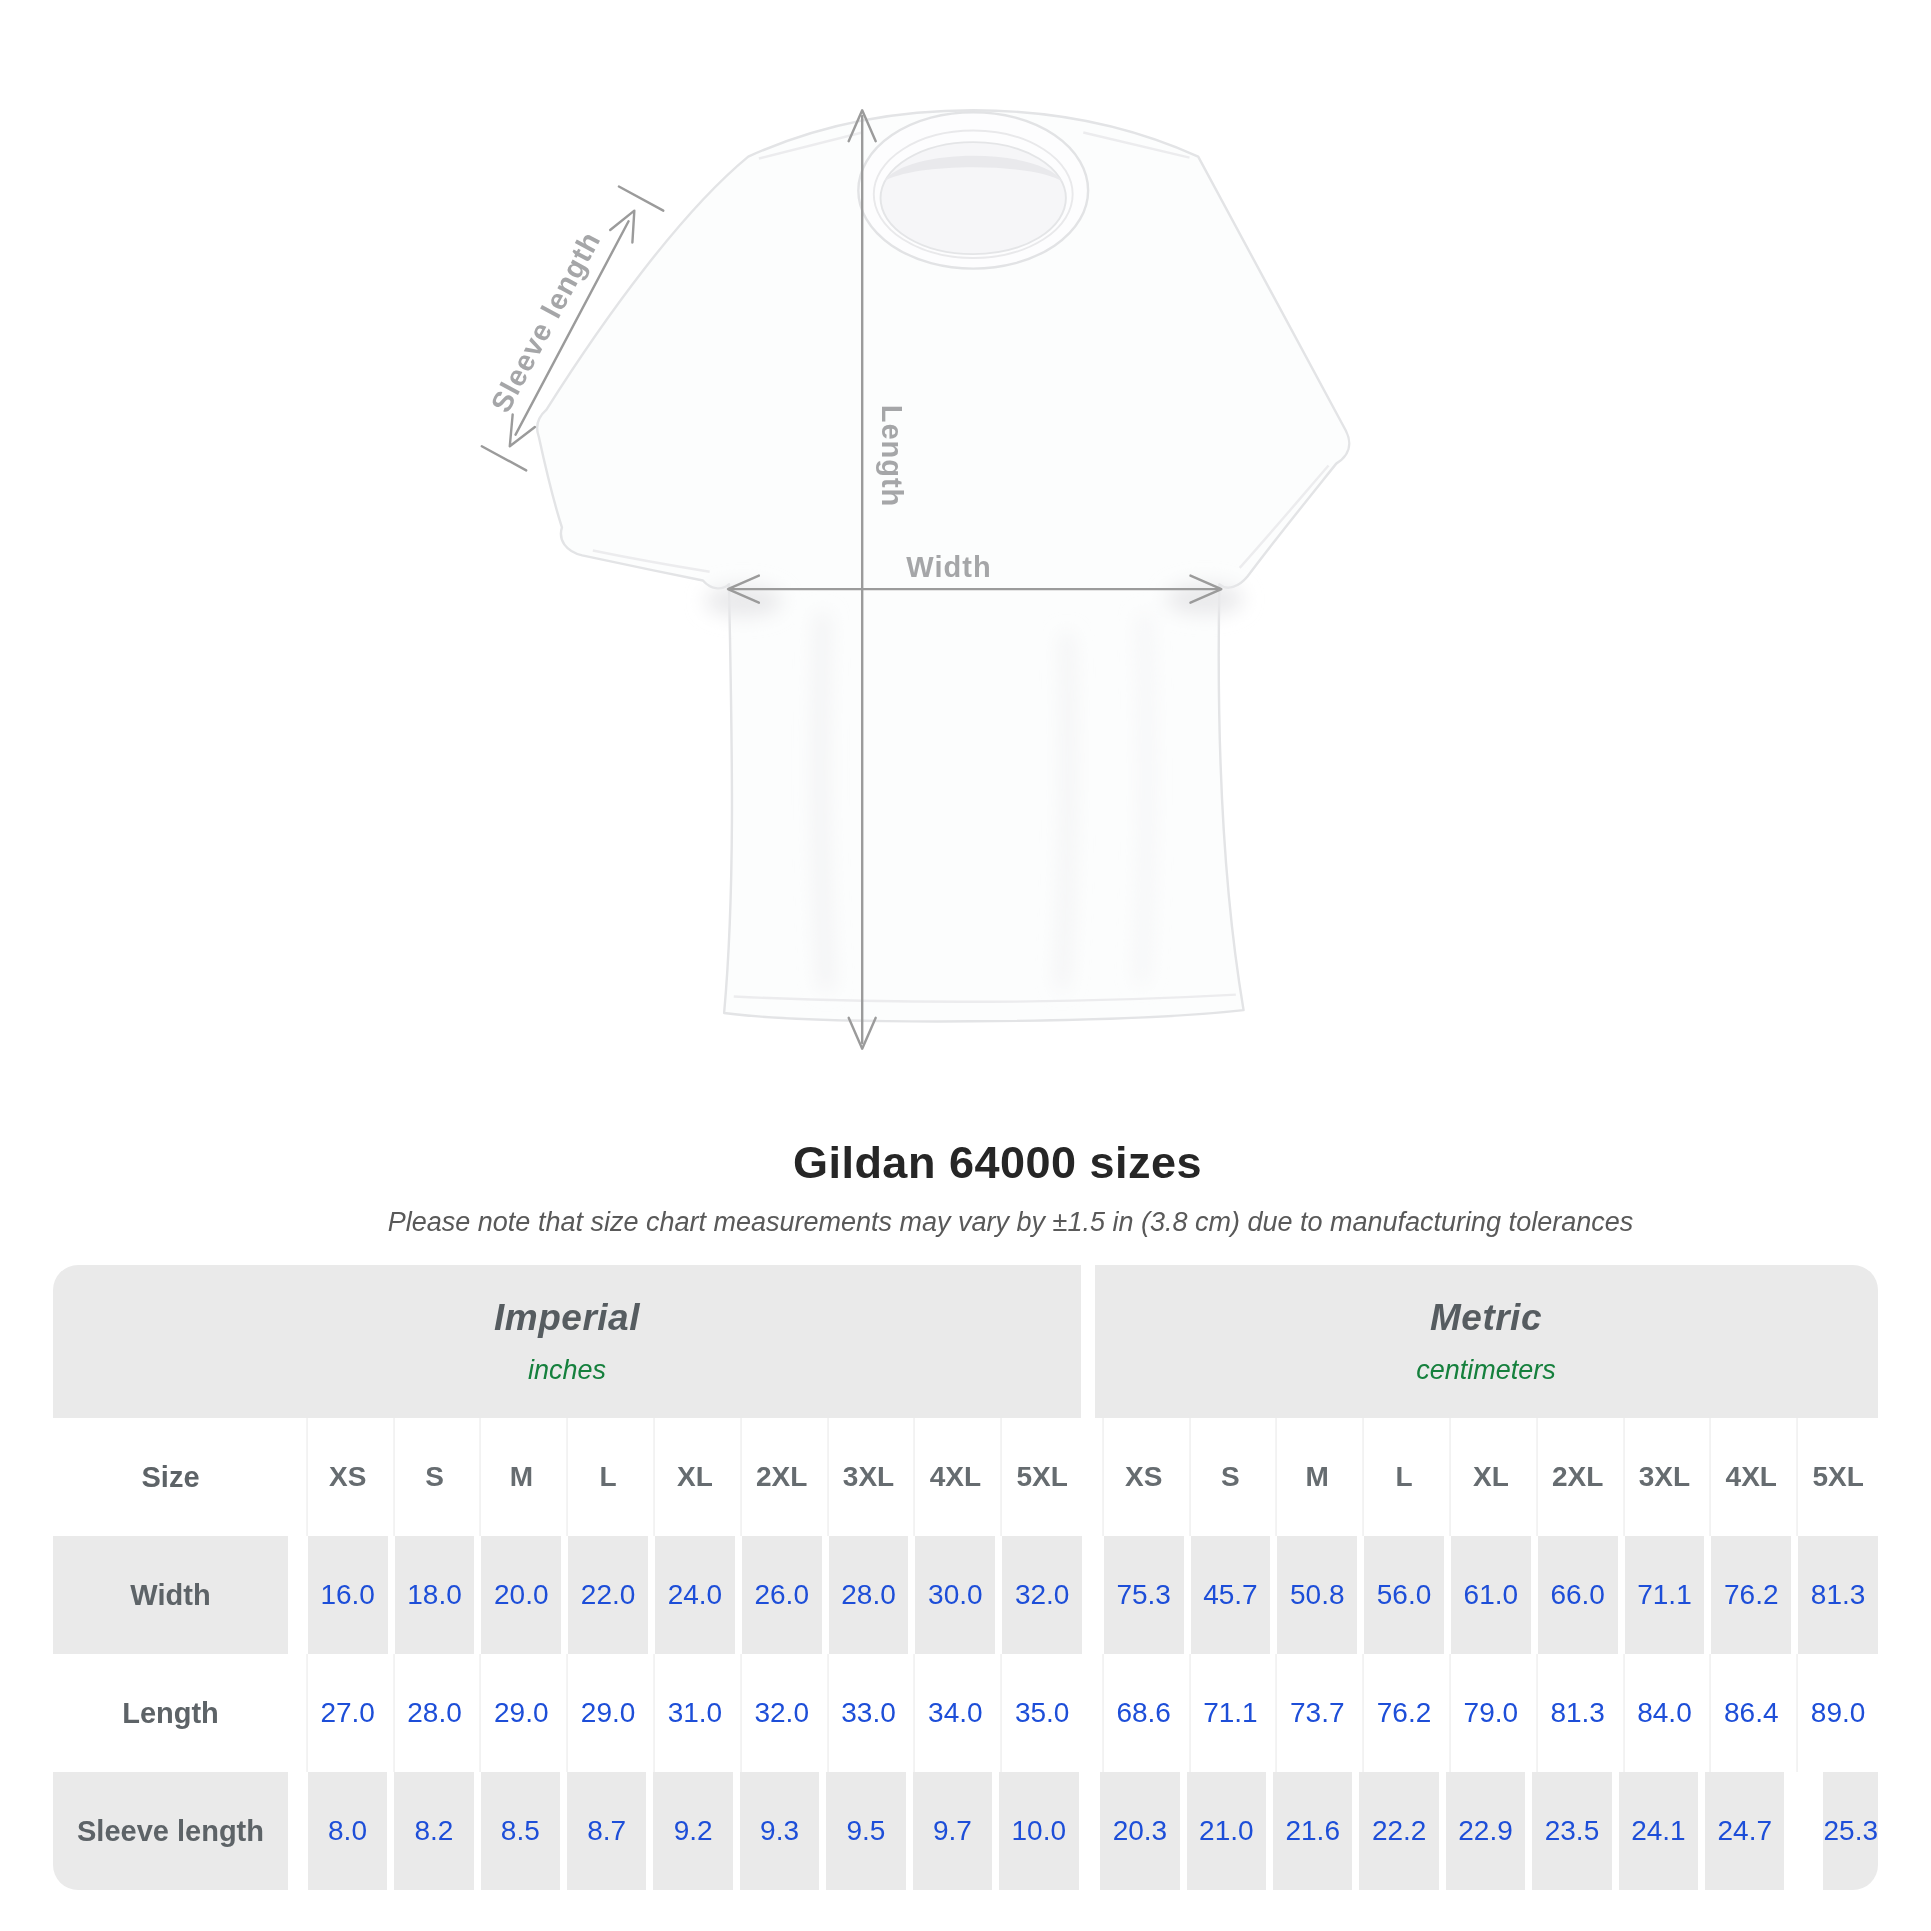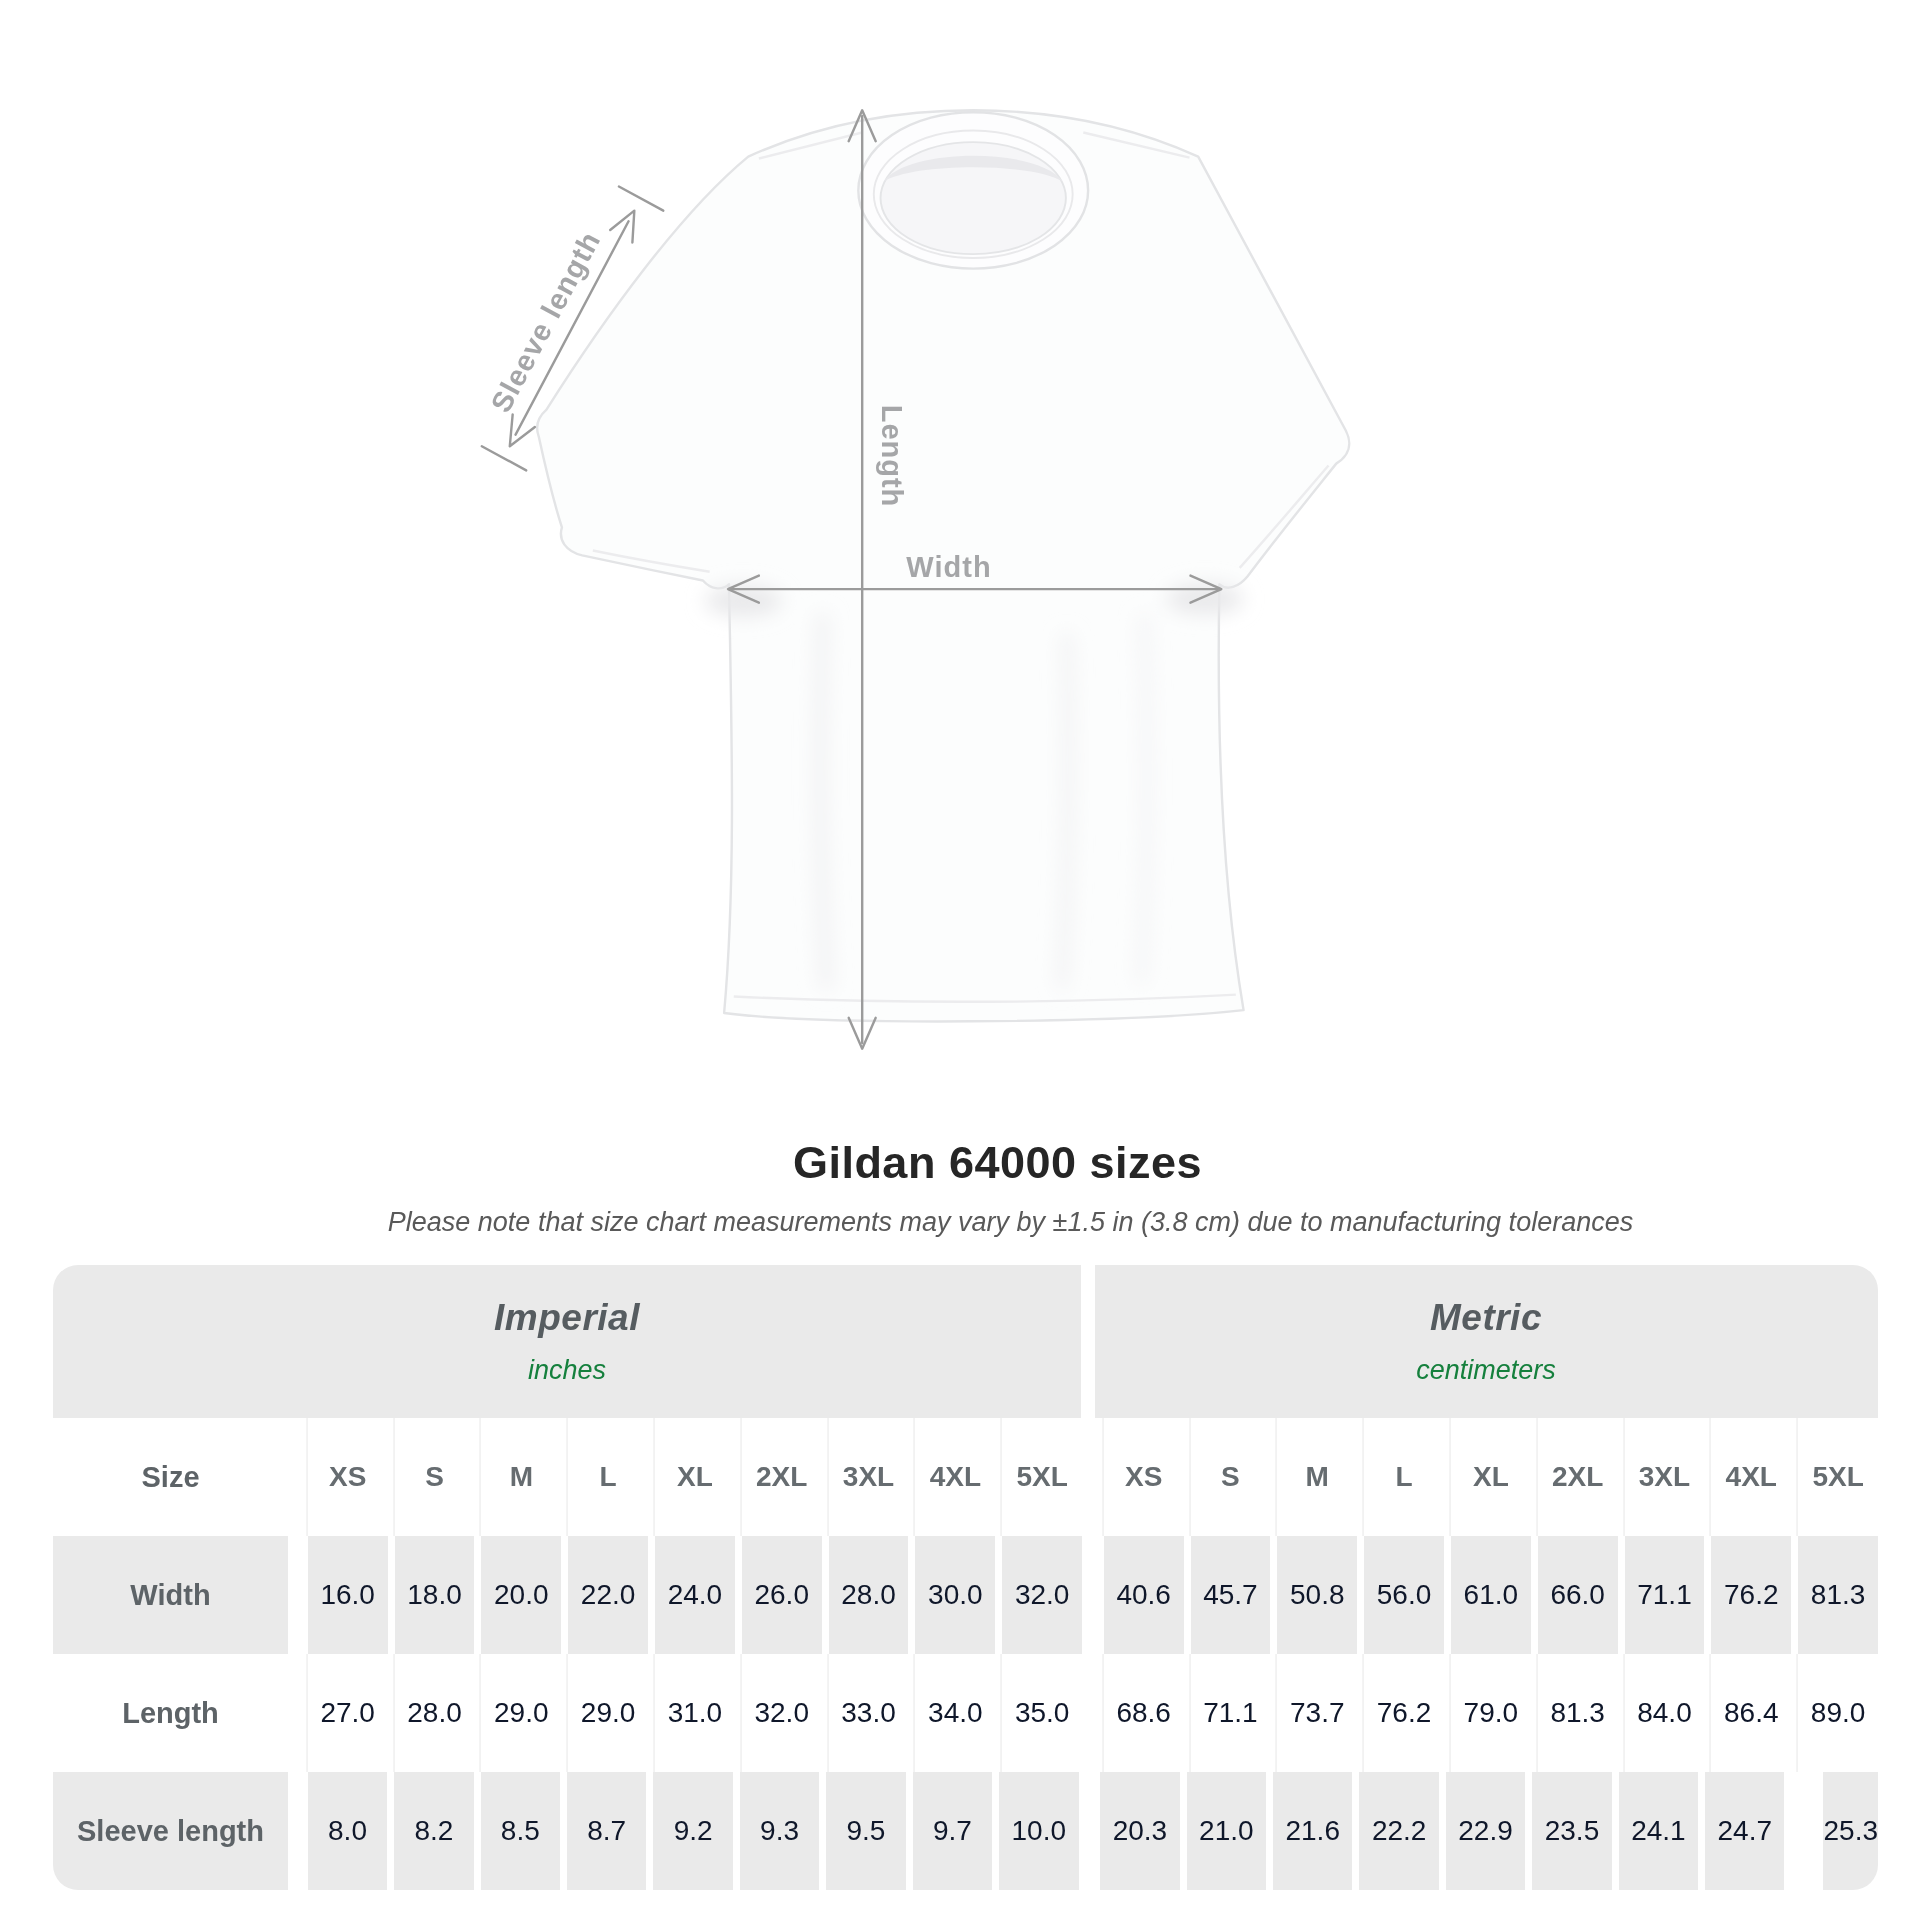--- a/index.html
+++ b/index.html
@@ -29,21 +29,21 @@
   .shade .cell{background:#eaeaea;}
   .shade .cell.spacer,.plain .cell{background:transparent;}
   .plain .cell.val,.plain .cell.hdr{box-shadow:-1.9px 0 0 rgba(0,0,0,.05);}
   .band{background:#eaeaea;display:flex;flex-direction:column;align-items:center;justify-content:center;}
   .band-imperial{border-radius:25px 0 0 0;}
   .band-metric{border-radius:0 25px 0 0;}
   .band .g-label{font-size:37px;font-weight:bold;font-style:italic;color:#565c60;letter-spacing:0.5px;}
   .band .g-sub{font-size:27px;font-style:italic;color:#15803d;margin-top:15.4px;}
   .cell.hdr{font-weight:bold;font-size:28px;color:#666c70;}
   .cell.row-label{font-weight:bold;font-size:29px;color:#5d6367;}
-  .cell.val{font-size:28px;color:#0f172a;}
+  .cell.val{font-size:28px;color:#1d4ed8;}
   .trow.last .row-label{border-radius:0 0 0 25px;}
   .trow.last .cell:last-child{border-radius:0 0 25px 0;margin-left:32px;}
 </style>
 </head>
 <body>
 
 <div id="page">
 
   <div id="diagram">
     <svg width="1931" height="1130" viewBox="0 0 2000 1170">
@@ -167,21 +167,21 @@
         <div class="cell val">16.0</div>
         <div class="cell val">18.0</div>
         <div class="cell val">20.0</div>
         <div class="cell val">22.0</div>
         <div class="cell val">24.0</div>
         <div class="cell val">26.0</div>
         <div class="cell val">28.0</div>
         <div class="cell val">30.0</div>
         <div class="cell val">32.0</div>
         <div class="cell spacer"></div>
-        <div class="cell val">40.6</div>
+        <div class="cell val">75.3</div>
         <div class="cell val">45.7</div>
         <div class="cell val">50.8</div>
         <div class="cell val">56.0</div>
         <div class="cell val">61.0</div>
         <div class="cell val">66.0</div>
         <div class="cell val">71.1</div>
         <div class="cell val">76.2</div>
         <div class="cell val">81.3</div>
       </div>
       <div class="trow r plain">

